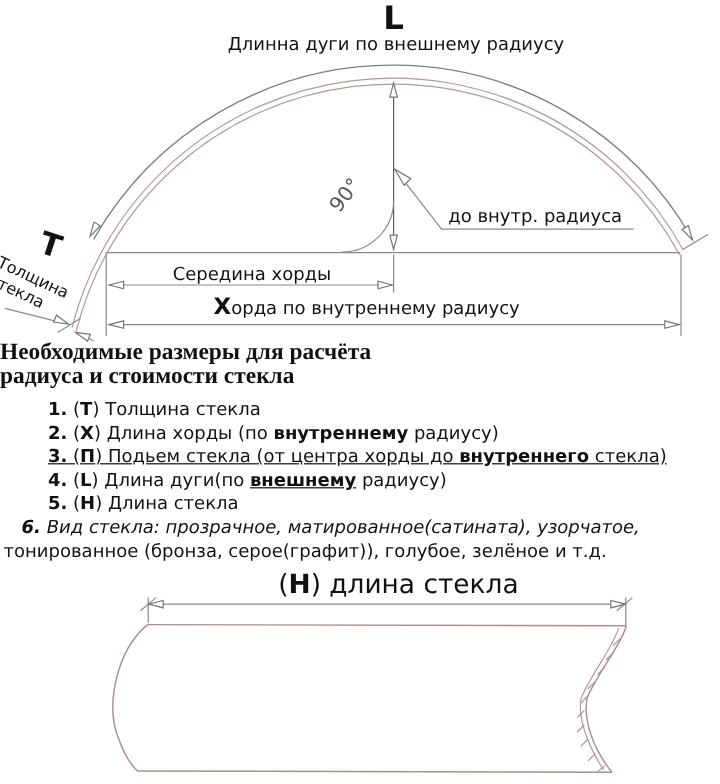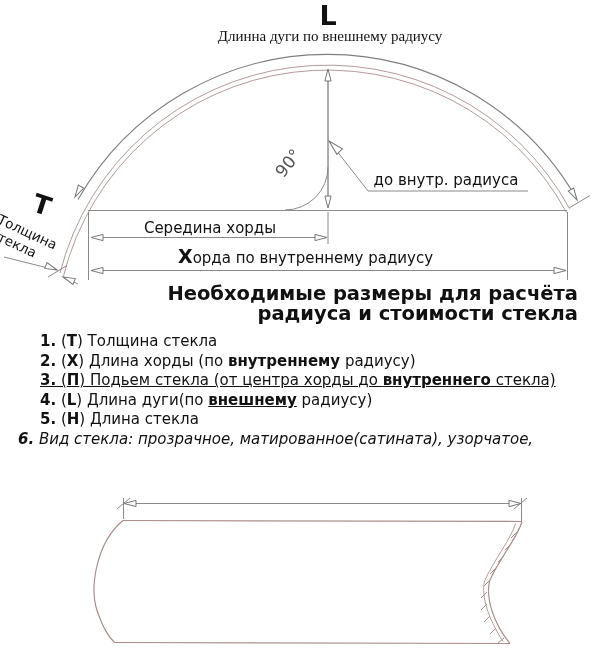--- a/index.html
+++ b/index.html
@@ -11,33 +11,33 @@
   .b{font-weight:bold;}
   .u{text-decoration:underline;}
   .dim-line{stroke:#8a8a8a;stroke-width:1;fill:none;}
   .dark-line{stroke:#5a5a5a;stroke-width:1;fill:none;}
   .arc-dim{stroke:#7f7f7f;stroke-width:1.1;fill:none;}
   .glass{stroke:#ab8f8c;stroke-width:1.2;fill:none;}
   .glass-thin{stroke:#b59a98;stroke-width:1;fill:none;}
   .arrow{fill:#ffffff;stroke:#777;stroke-width:1;}
   
   .l-letter{left:300px;top:0px;width:56px;font-size:27px;font-weight:bold;}
-  .arc-caption{left:145px;top:28px;width:370px;font-size:15px;font-family:Liberation Serif, serif;}
+  .arc-caption{left:145px;top:28px;width:370px;font-size:15px;}
   .t-letter{left:33px;top:190px;font-size:26px;font-weight:bold;transform:rotate(18deg);}
   .t-caption{left:2px;top:211px;font-size:13.5px;line-height:16px;transform:rotate(25deg);transform-origin:0 0;}
   .t-caption span{display:block;}
   .angle-label{left:273px;top:153px;font-size:17px;color:#555;transform:rotate(-52deg);}
   .rise-caption1{left:358px;top:148px;font-size:15px;}
   .rise-caption1 .big{font-size:19px;font-weight:bold;}
   .rise-caption2{left:362px;top:171px;width:168px;font-size:15px;text-align:center;}
   .mid-chord-label{left:131px;top:219px;width:158px;font-size:15px;text-align:center;}
   .chord-caption{left:178px;top:245px;width:310px;font-size:15px;text-align:left;}
   .chord-caption .big{font-size:19px;font-weight:bold;}
-  .heading{position:absolute;left:0;top:284px;width:578px;text-align:right;
-           font-size:19.5px;font-weight:bold;line-height:20px;}
+  .heading{position:absolute;left:0;top:284px;width:578px;text-align:left;
+           font-size:19.5px;font-weight:bold;line-height:20px;font-family:Liberation Serif, serif;}
   .glass-list{position:absolute;left:0;top:332px;width:600px;}
   .list-line{margin-left:40px;font-size:15px;line-height:19.6px;white-space:nowrap;}
   .list-line:nth-child(6){margin-left:18px;font-style:italic;}
   .list-line:nth-child(7){margin-left:3px;}
   .h-label{left:222px;top:475px;width:220px;font-size:22px;text-align:center;}
   .h-label .big{font-weight:bold;}
 </style>
 </head>
 <body>
 
@@ -150,16 +150,18 @@
     <div>радиуса и стоимости стекла</div>
   </div>
 
   <div class="glass-list">
       <div class="list-line"><span class="b">1.</span><span> (</span><span class="b">Т</span><span>) Толщина стекла</span></div>
       <div class="list-line"><span class="b">2.</span><span> (</span><span class="b">Х</span><span>) Длина хорды (по </span><span class="b">внутреннему</span><span> радиусу)</span></div>
       <div class="list-line"><span class="b u">3.</span><span class="u"> (</span><span class="b u">П</span><span class="u">) Подьем стекла (от центра хорды до </span><span class="b u">внутреннего</span><span class="u"> стекла)</span></div>
       <div class="list-line"><span class="b">4.</span><span> (</span><span class="b">L</span><span>) Длина дуги(по </span><span class="b u">внешнему</span><span> радиусу)</span></div>
       <div class="list-line"><span class="b">5.</span><span> (</span><span class="b">Н</span><span>) Длина стекла</span></div>
       <div class="list-line"><span class="b">6.</span><span> Вид стекла: прозрачное, матированное(сатината), узорчатое,</span></div>
+      <div class="list-line"><span>тонированное (бронза, серое(графит)), голубое, зелёное и т.д.</span></div>
     </div>
 
+  <div class="lbl h-label"><span>(</span><span class="big">Н</span><span>) длина стекла</span></div>
 
 </div>
 
 </body></html>

